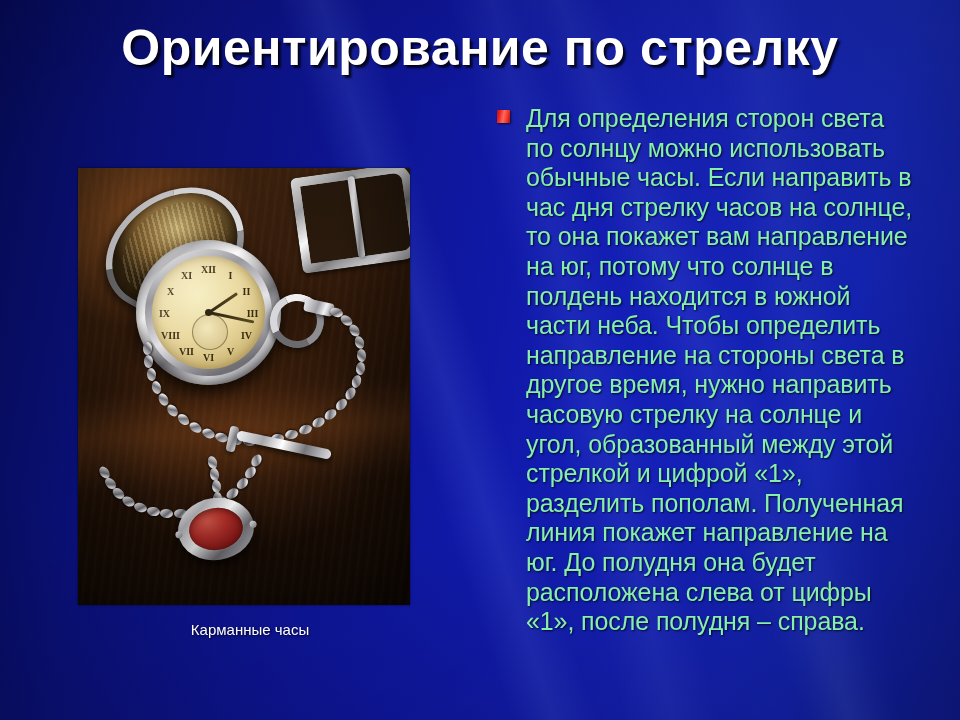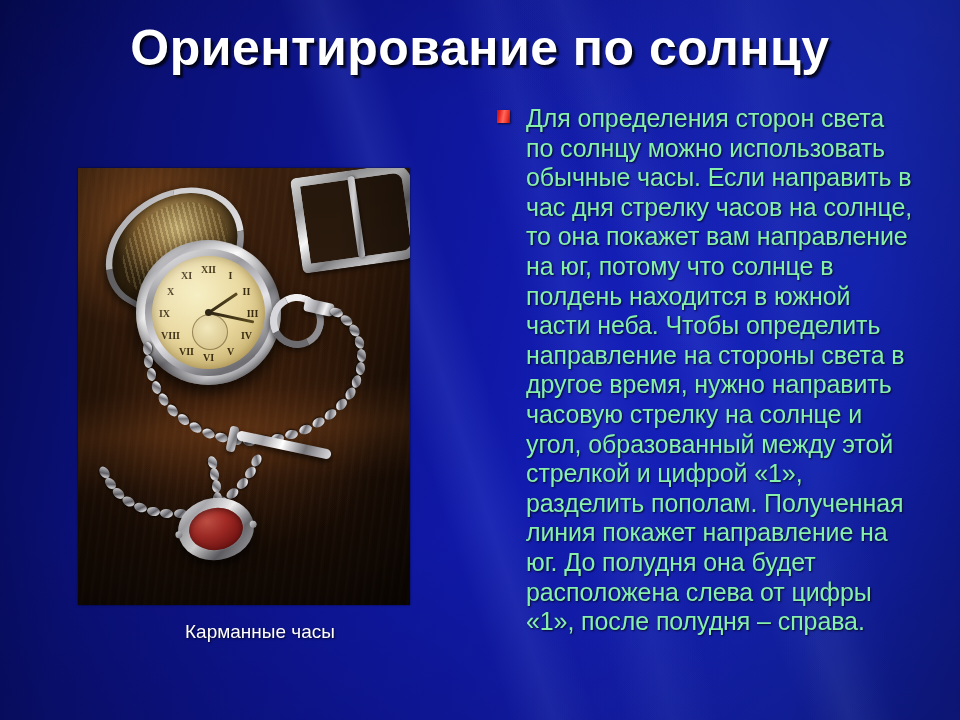--- a/index.html
+++ b/index.html
@@ -315,26 +315,26 @@
     inset: 0;
     background:
       linear-gradient(180deg, rgba(0,0,0,0.12) 0%, rgba(0,0,0,0) 22%, rgba(0,0,0,0) 72%, rgba(0,0,0,0.38) 100%),
       linear-gradient(90deg, rgba(0,0,0,0.22) 0%, rgba(0,0,0,0) 25%, rgba(0,0,0,0) 78%, rgba(0,0,0,0.30) 100%);
     pointer-events: none;
   }
 
   
   .caption {
     position: absolute;
-    left: 94px;
+    left: 84px;
     top: 621px;
     width: 332px;
     text-align: center;
     color: #ffffff;
-    font-size: 19px;
+    font-size: 15px;
     line-height: 1.2;
     text-shadow: 1px 1px 2px rgba(0,0,20,0.8);
   }
 
   
   .body-block {
     position: absolute;
     left: 497px;
     top: 104px;
     width: 420px;
@@ -360,21 +360,21 @@
 </style>
 </head>
 <body>
 
 <div class="slide">
 
   <div class="bg-base"></div>
   <div class="bg-streaks"></div>
   <div class="bg-vignette"></div>
 
-  <div class="title">Ориентирование по солнцу</div>
+  <div class="title">Ориентирование по стрелку</div>
 
   <div class="photo-wrap">
     <div class="photo">
       <div class="wood-grain"></div>
       <div class="wood-highlight"></div>
 
       <div class="buckle">
         <div class="buckle-frame"></div>
         <div class="buckle-prong"></div>
       </div>

